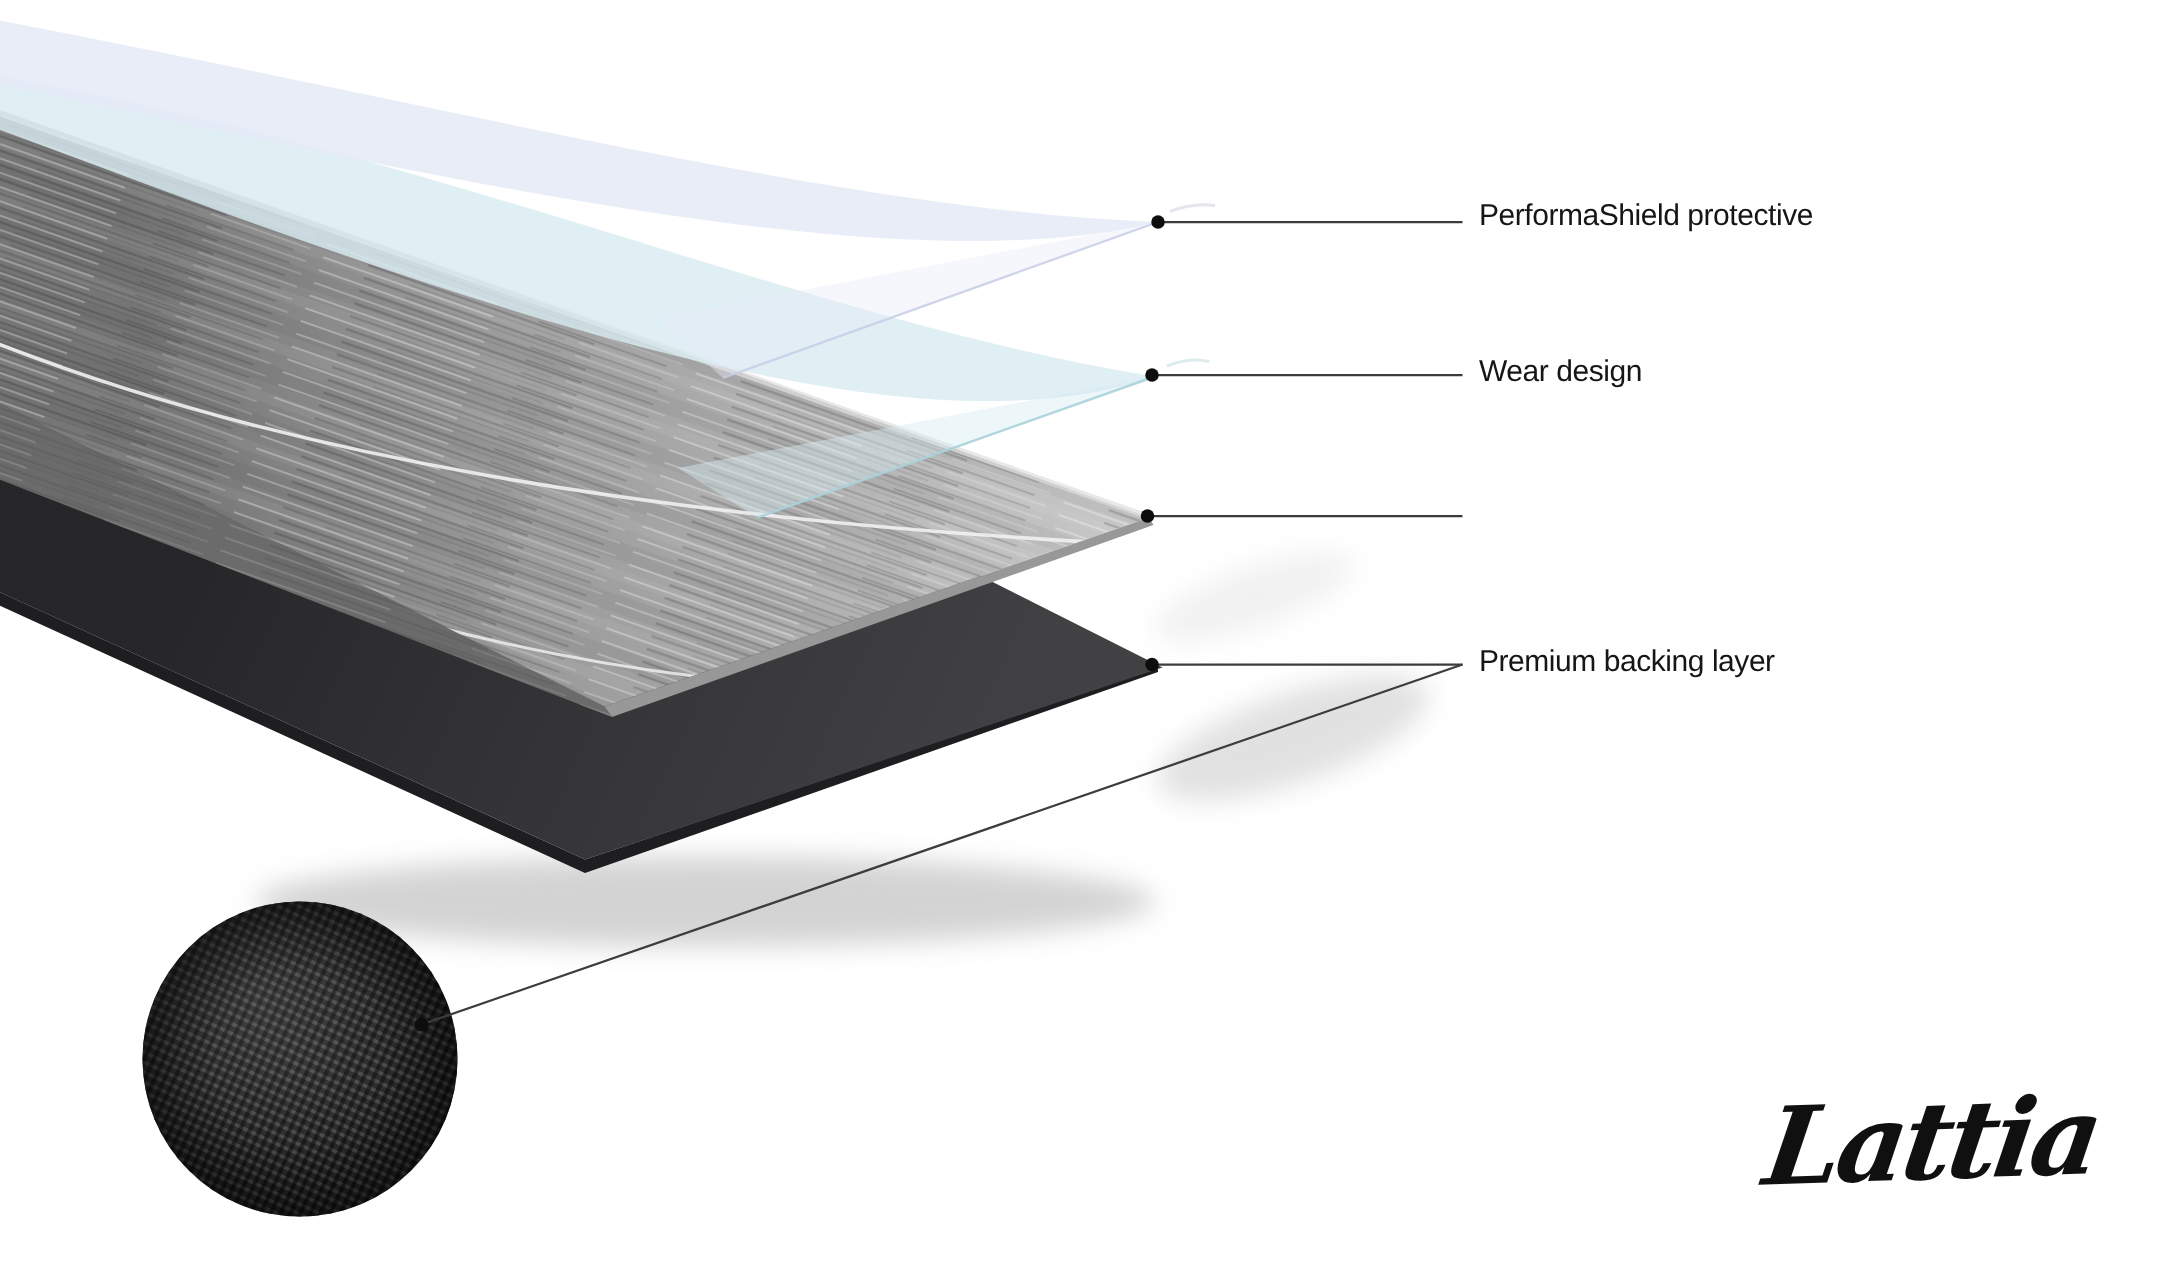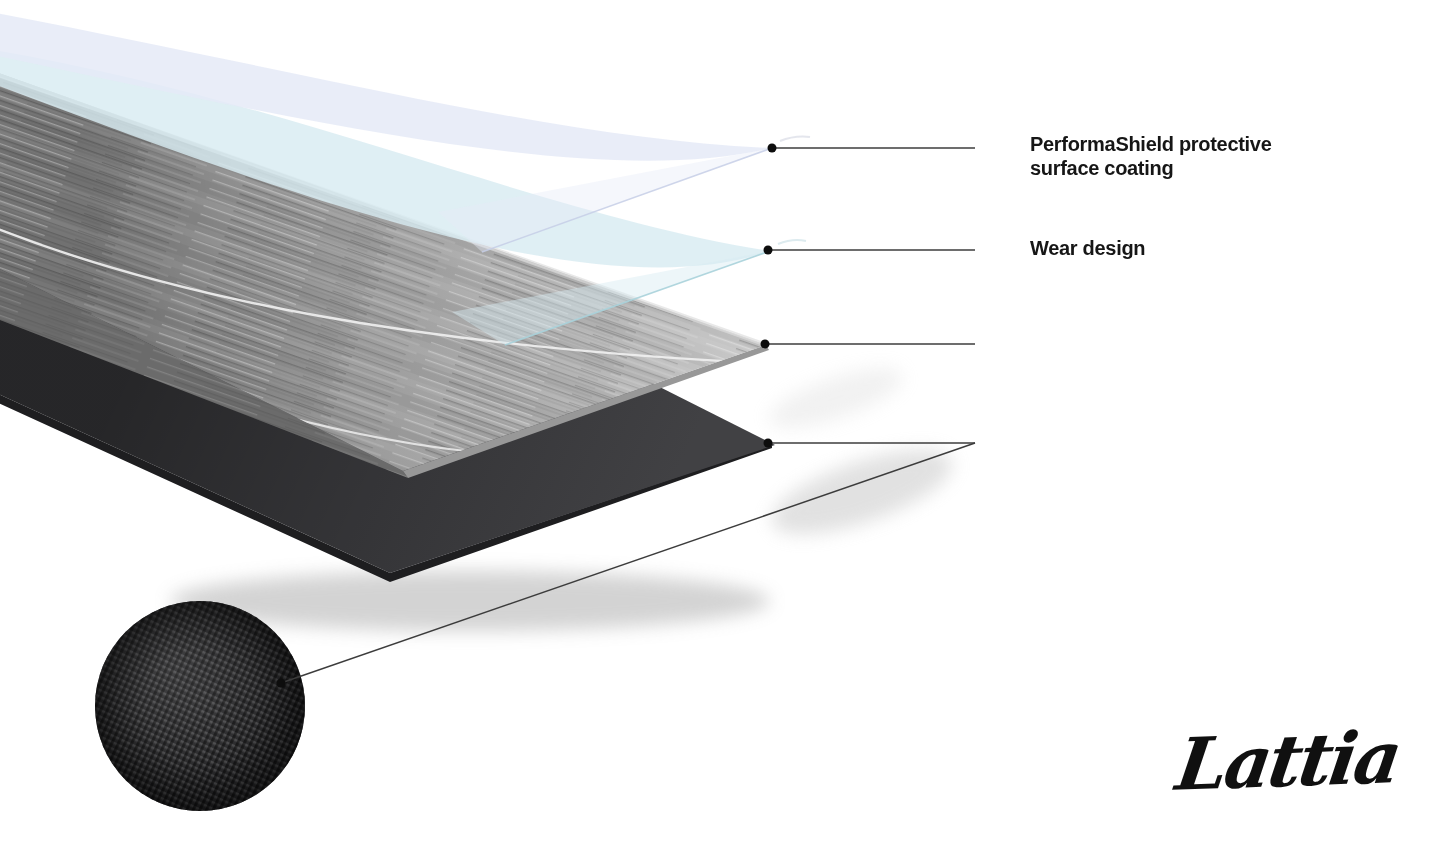--- a/index.html
+++ b/index.html
@@ -9,27 +9,26 @@
     height: 850px;
     background: #ffffff;
     overflow: hidden;
     font-family: "Liberation Sans", sans-serif;
   }
   .stage svg { position: absolute; left: 0; top: 0; }
   .label {
     position: absolute;
     left: 986px;
     font-family: "Liberation Sans", sans-serif;
-    font-weight: 700;
+    font-weight: 400;
     font-size: 20px;
     line-height: 24px;
     letter-spacing: -0.3px;
     color: #161616;
     white-space: nowrap;
-    margin-left: 44px;
   }
   .logo {
     position: absolute;
     left: 1178px;
     top: 718px;
     font-family: "DejaVu Serif", serif;
     font-style: italic;
     font-weight: bold;
     font-size: 72px;
     letter-spacing: -3px;
@@ -141,21 +140,23 @@
       <circle cx="772" cy="148" r="4.5"></circle>
       <circle cx="768" cy="250" r="4.5"></circle>
       <circle cx="765" cy="344" r="4.5"></circle>
       <circle cx="768" cy="443" r="4.5"></circle>
       <circle cx="281" cy="683" r="4.5"></circle>
     </g>
   </svg>
 
   <div class="label" style="top:132px">
     <div>PerformaShield protective</div>
-    <div>surface coating</div>
   </div>
   <div class="label" style="top:236px">
     <div>Wear design</div>
+  </div>
+  <div class="label" style="top:429px">
+    <div>Premium backing layer</div>
   </div>
 
   <div class="logo">Lattia</div>
 
 </div>
 
 </body></html>

